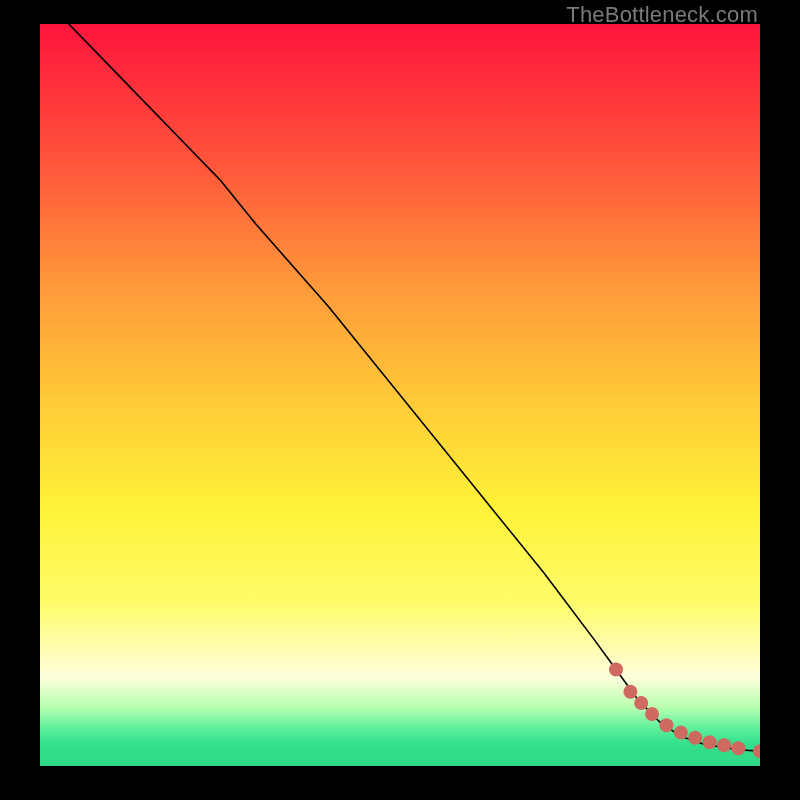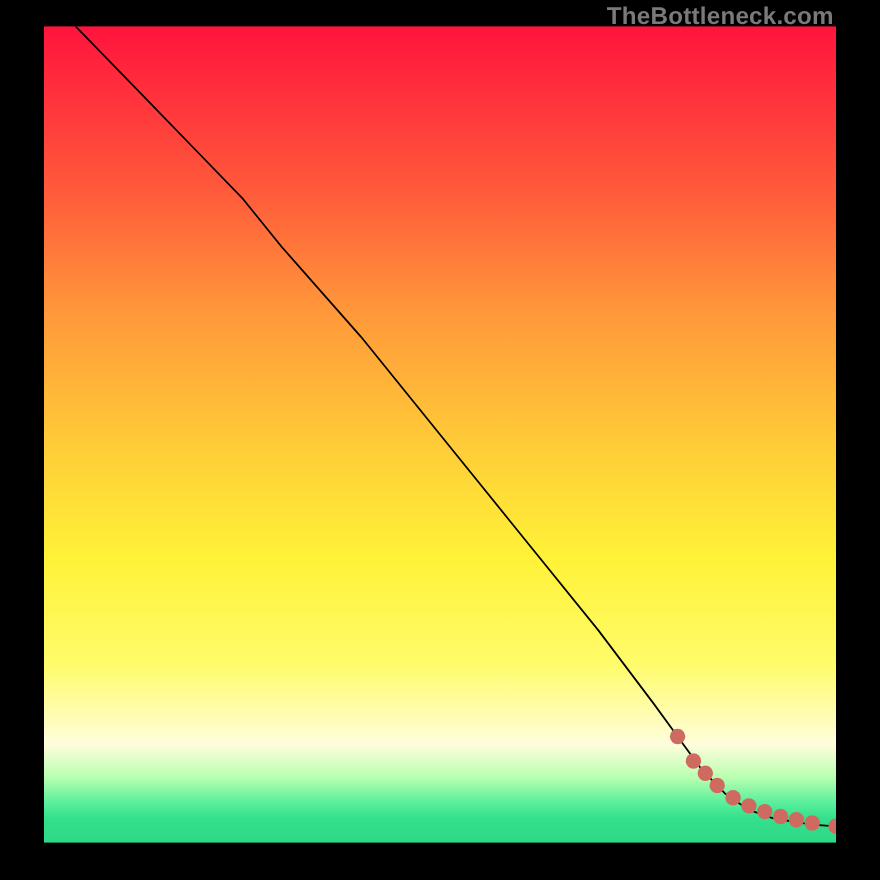--- a/index.html
+++ b/index.html
@@ -44,21 +44,21 @@
     top: 0;
     width: 720px;
     height: 742px;
   }
   .watermark {
     position: absolute;
     top: 2px;
     right: 42px;
     color: #7a7a7a;
     font-size: 22px;
-    font-weight: 700;
+    font-weight: 400;
     letter-spacing: 0.2px;
     user-select: none;
   }
 </style>
 </head>
 <body>
 
 <div class="frame">
   <div class="watermark">TheBottleneck.com</div>
 

